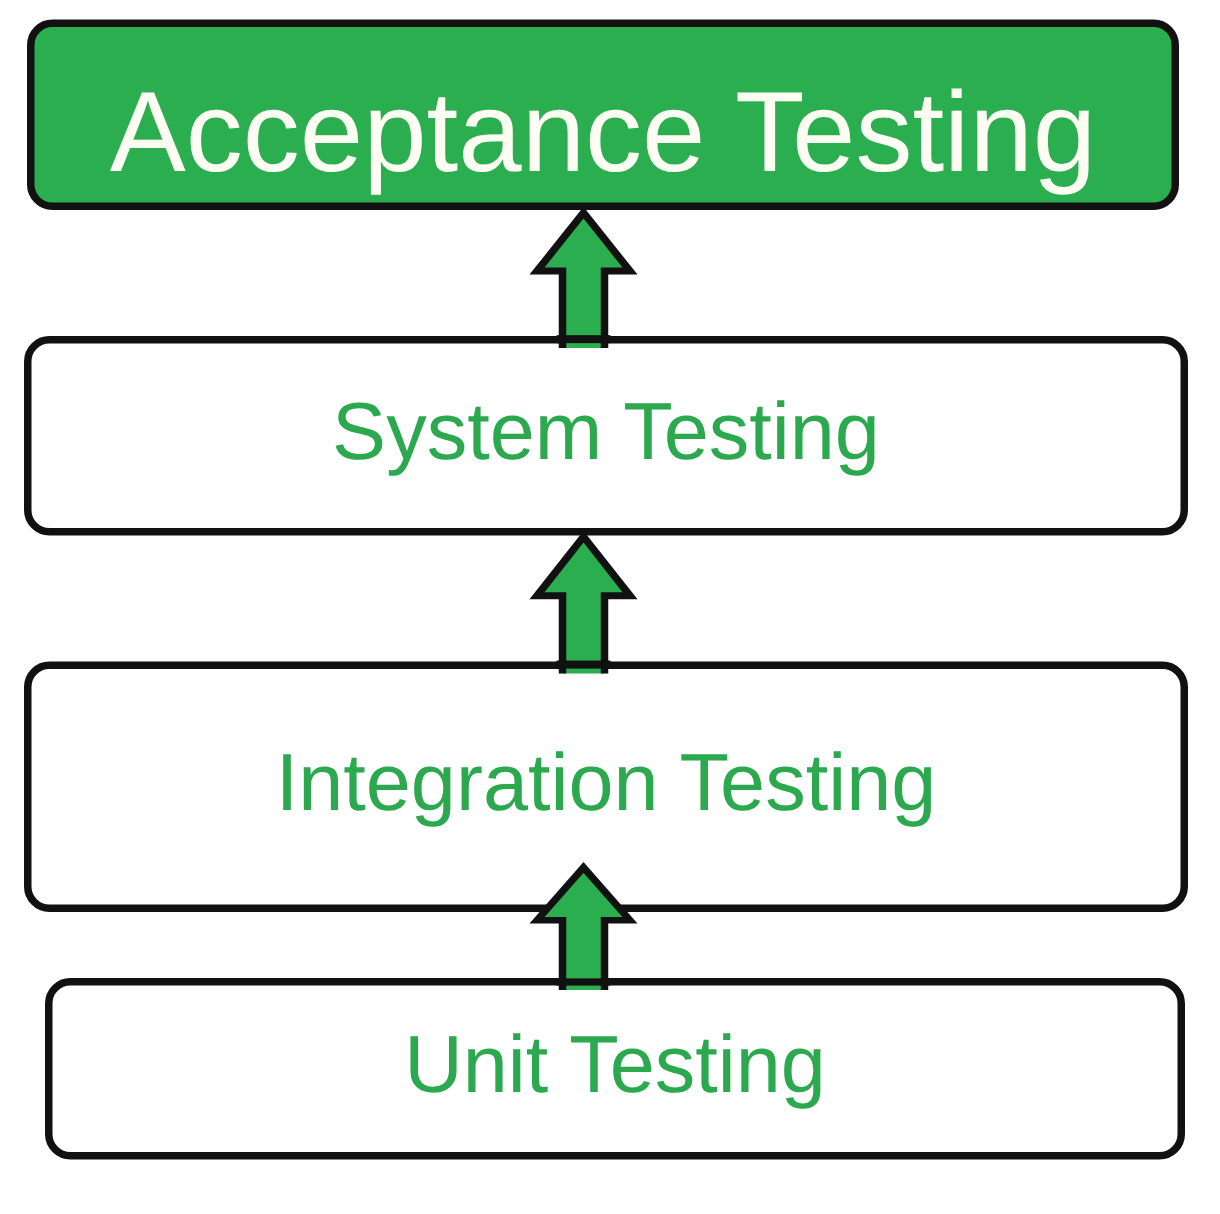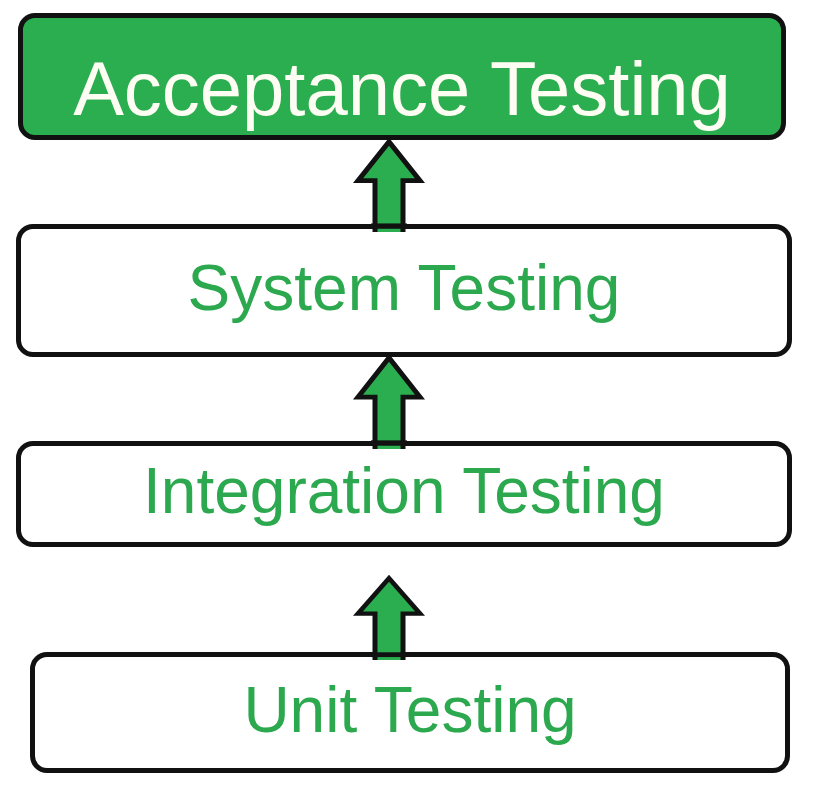--- a/index.html
+++ b/index.html
@@ -23,34 +23,34 @@
     background: #ffffff;
     display: flex;
     align-items: center;
     justify-content: center;
     z-index: 1;
   }
   .box.filled {
     background: var(--green, #2bae50);
   }
   .box-label {
-    font-size: 64px;
+    font-size: 54px;
     line-height: 1;
     white-space: nowrap;
     color: var(--text-green, #2ca84e);
     padding-bottom: 6px;
   }
   .filled .box-label {
     color: var(--filled-text, #fdfdf3);
     font-size: 76px;
     margin-top: 30px;
   }
   #box-acceptance  { left: 18px; top: 13px;  width: 768px; height: 127px; }
   #box-system      { left: 16px; top: 224px; width: 776px; height: 133px; }
-  #box-integration { left: 16px; top: 441px; width: 776px; height: 106px; }
+  #box-integration { left: 16px; top: 441px; width: 776px; height: 167px; }
   #box-unit        { left: 30px; top: 652px; width: 760px; height: 121px; border-radius: 17px; }
 
   .arrow {
     position: absolute;
     left: 354px;
     width: 70px;
     z-index: 2;
     overflow: visible;
     display: block;
   }

